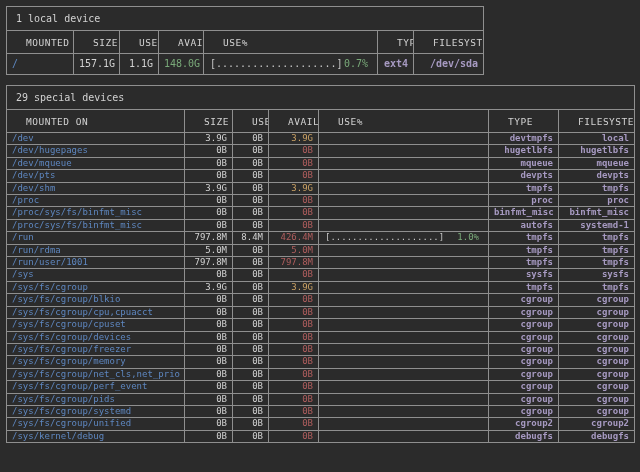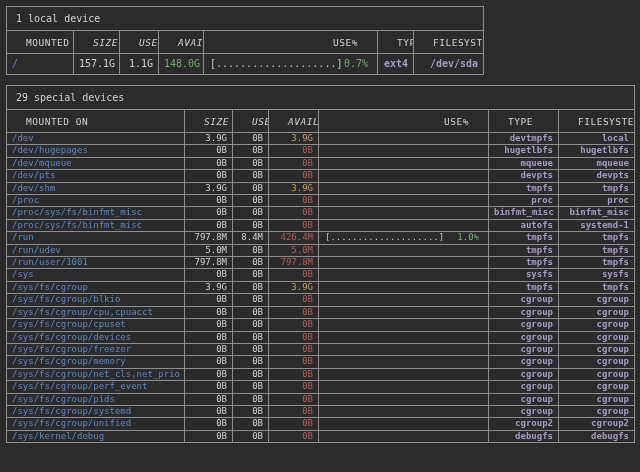--- a/index.html
+++ b/index.html
@@ -30,22 +30,22 @@
     text-align: left;
     padding-left: 9px;
   }
   .header-row th {
     height: 23px;
     font-size: 9.5px;
     letter-spacing: 0.5px;
     padding: 0 19px;
   }
   th.h-left  { text-align: left; }
-  th.h-right { text-align: center; font-style: italic; }
-  th.h-center{ text-align: right; }
+  th.h-right { text-align: center; }
+  th.h-center{ text-align: left; }
 
   
   .t1 { width: 477px; margin-bottom: 10px; }
   .t1 tbody td { height: 20px; font-size: 10px; line-height: 20px; }
 
   
   .t2 { width: 628px; }
   .t2 tbody td { height: 11.4px; font-size: 9px; line-height: 11.4px; }
 
   td.mount { color: #5e87c0; text-align: left; }
@@ -268,21 +268,21 @@
             <div class="usecell">
               <span class="bar">[....................]</span>
               <span class="pct">1.0%</span>
             </div>
           </td>
           <td class="type">tmpfs</td>
           <td class="fs">tmpfs</td>
         </tr>
 
         <tr>
-          <td class="mount">/run/udev</td>
+          <td class="mount">/run/rdma</td>
           <td class="num">5.0M</td>
           <td class="num">0B</td>
           <td class="num avail red">5.0M</td>
           <td class="usecol">
             <div class="usecell">
               <span class="bar"></span>
               <span class="pct"></span>
             </div>
           </td>
           <td class="type">tmpfs</td>

